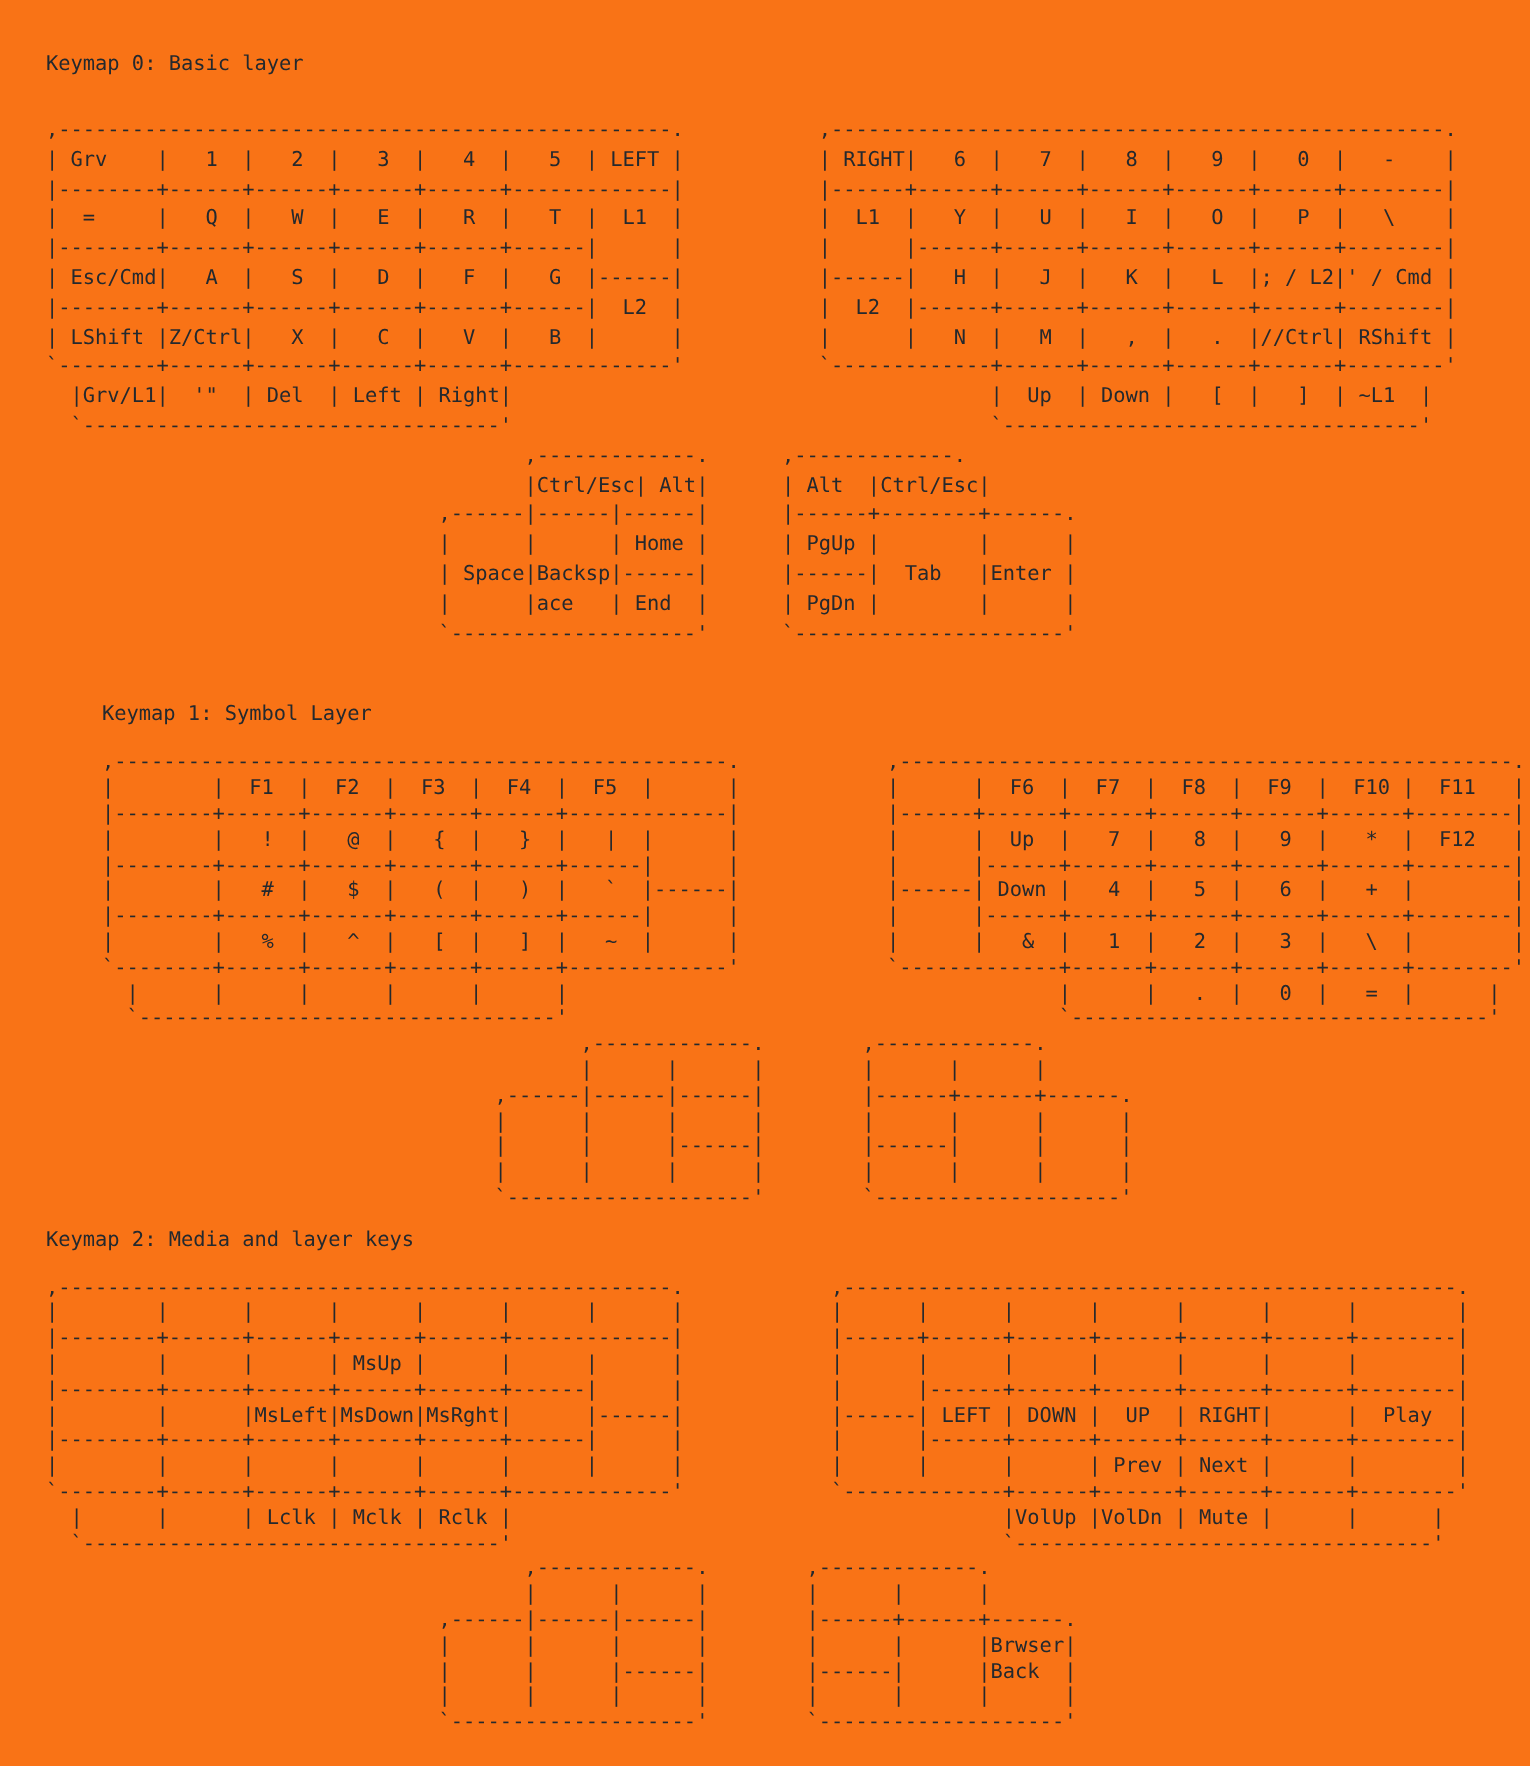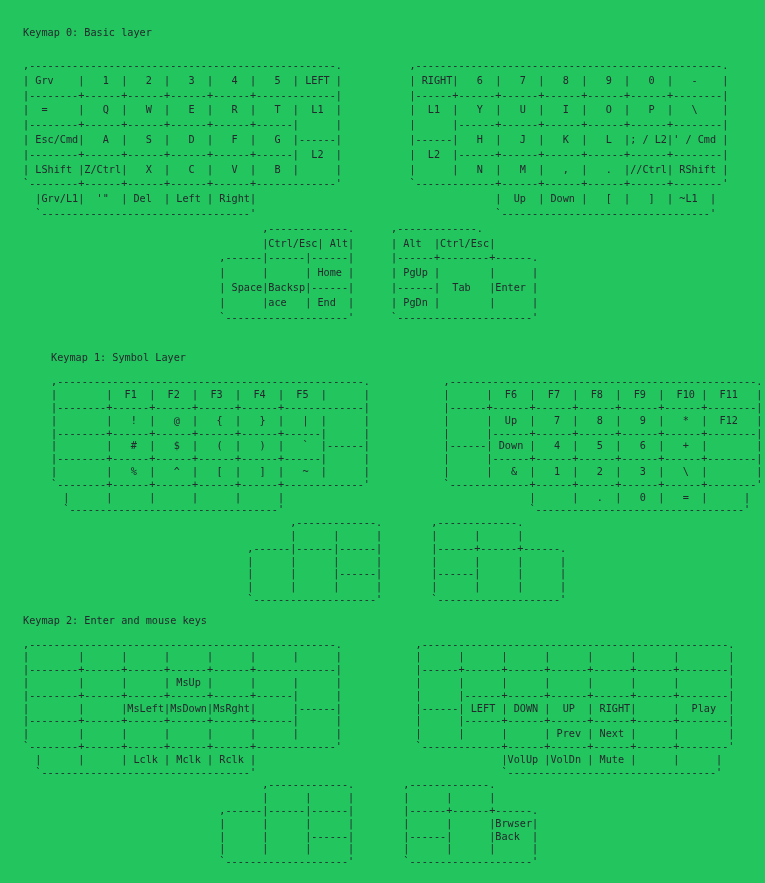--- a/index.html
+++ b/index.html
@@ -38,21 +38,21 @@
   .sec2 pre.ascii, .sec3 pre.ascii {
     line-height: 12.8px;
   }
   .sec2 { margin-top: 26px; margin-left: 28px; }
   .sec3 { margin-top: 7px; }
   .sec2 .sec-title, .sec3 .sec-title { margin-bottom: 12px; }
 </style>
 </head>
 <body>
 
-<div class="page" style="background: #22c55e;">
+<div class="page" style="background: #f97316;">
 
   <div class="sec sec1">
     <div class="sec-title" style="color: rgb(36, 41, 46);">Keymap 0: Basic layer</div>
     <pre class="ascii" style="color: rgb(36, 41, 46);">,--------------------------------------------------.           ,--------------------------------------------------.
 | Grv    |   1  |   2  |   3  |   4  |   5  | LEFT |           | RIGHT|   6  |   7  |   8  |   9  |   0  |   -    |
 |--------+------+------+------+------+-------------|           |------+------+------+------+------+------+--------|
 |  =     |   Q  |   W  |   E  |   R  |   T  |  L1  |           |  L1  |   Y  |   U  |   I  |   O  |   P  |   \    |
 |--------+------+------+------+------+------|      |           |      |------+------+------+------+------+--------|
 | Esc/Cmd|   A  |   S  |   D  |   F  |   G  |------|           |------|   H  |   J  |   K  |   L  |; / L2|' / Cmd |
 |--------+------+------+------+------+------|  L2  |           |  L2  |------+------+------+------+------+--------|
@@ -85,21 +85,21 @@
                                        ,-------------.        ,-------------.
                                        |      |      |        |      |      |
                                 ,------|------|------|        |------+------+------.
                                 |      |      |      |        |      |      |      |
                                 |      |      |------|        |------|      |      |
                                 |      |      |      |        |      |      |      |
                                 `--------------------'        `--------------------'</pre>
   </div>
 
   <div class="sec sec3">
-    <div class="sec-title" style="color: rgb(36, 41, 46);">Keymap 2: Enter and mouse keys</div>
+    <div class="sec-title" style="color: rgb(36, 41, 46);">Keymap 2: Media and layer keys</div>
     <pre class="ascii" style="color: rgb(36, 41, 46);">,--------------------------------------------------.            ,--------------------------------------------------.
 |        |      |      |      |      |      |      |            |      |      |      |      |      |      |        |
 |--------+------+------+------+------+-------------|            |------+------+------+------+------+------+--------|
 |        |      |      | MsUp |      |      |      |            |      |      |      |      |      |      |        |
 |--------+------+------+------+------+------|      |            |      |------+------+------+------+------+--------|
 |        |      |MsLeft|MsDown|MsRght|      |------|            |------| LEFT | DOWN |  UP  | RIGHT|      |  Play  |
 |--------+------+------+------+------+------|      |            |      |------+------+------+------+------+--------|
 |        |      |      |      |      |      |      |            |      |      |      | Prev | Next |      |        |
 `--------+------+------+------+------+-------------'            `-------------+------+------+------+------+--------'
   |      |      | Lclk | Mclk | Rclk |                                        |VolUp |VolDn | Mute |      |      |

